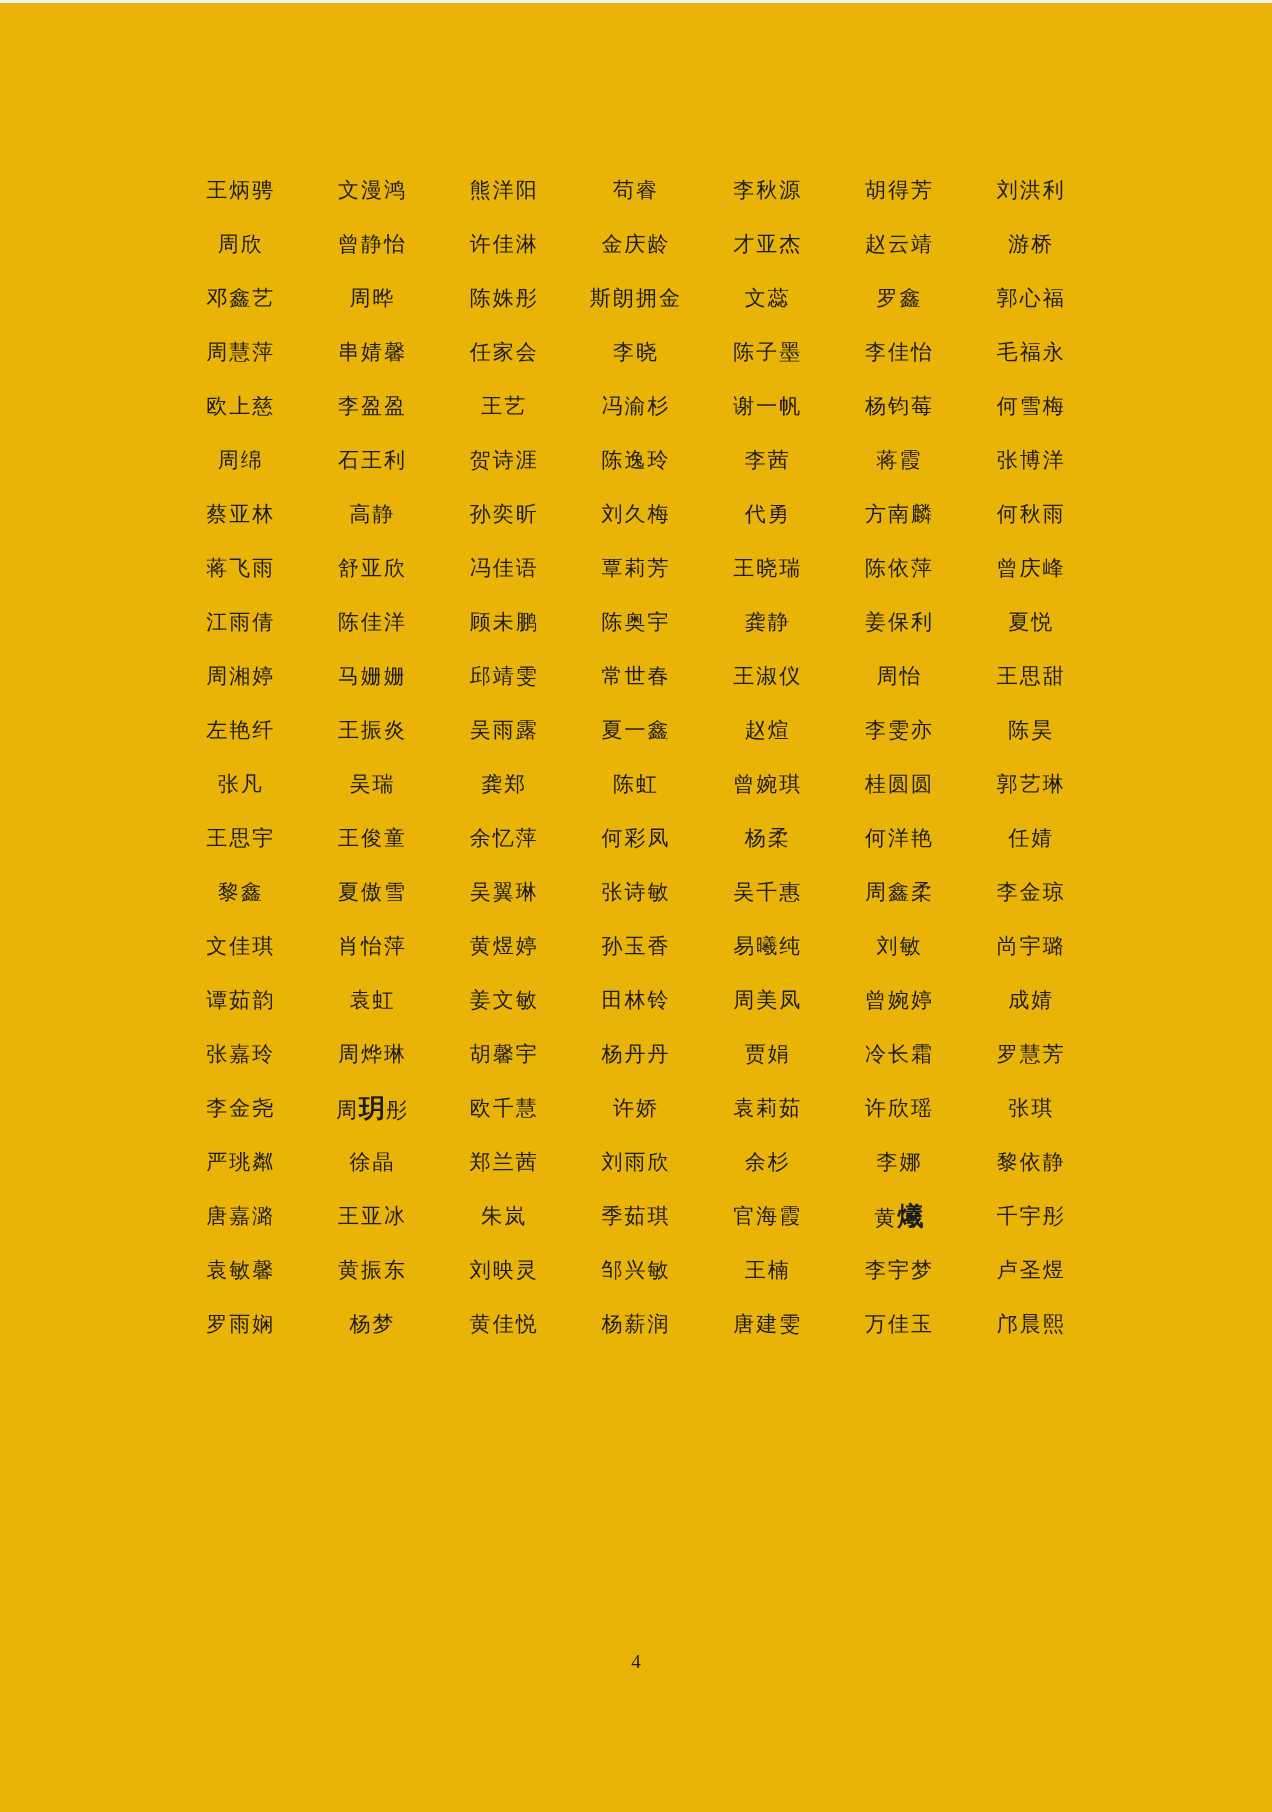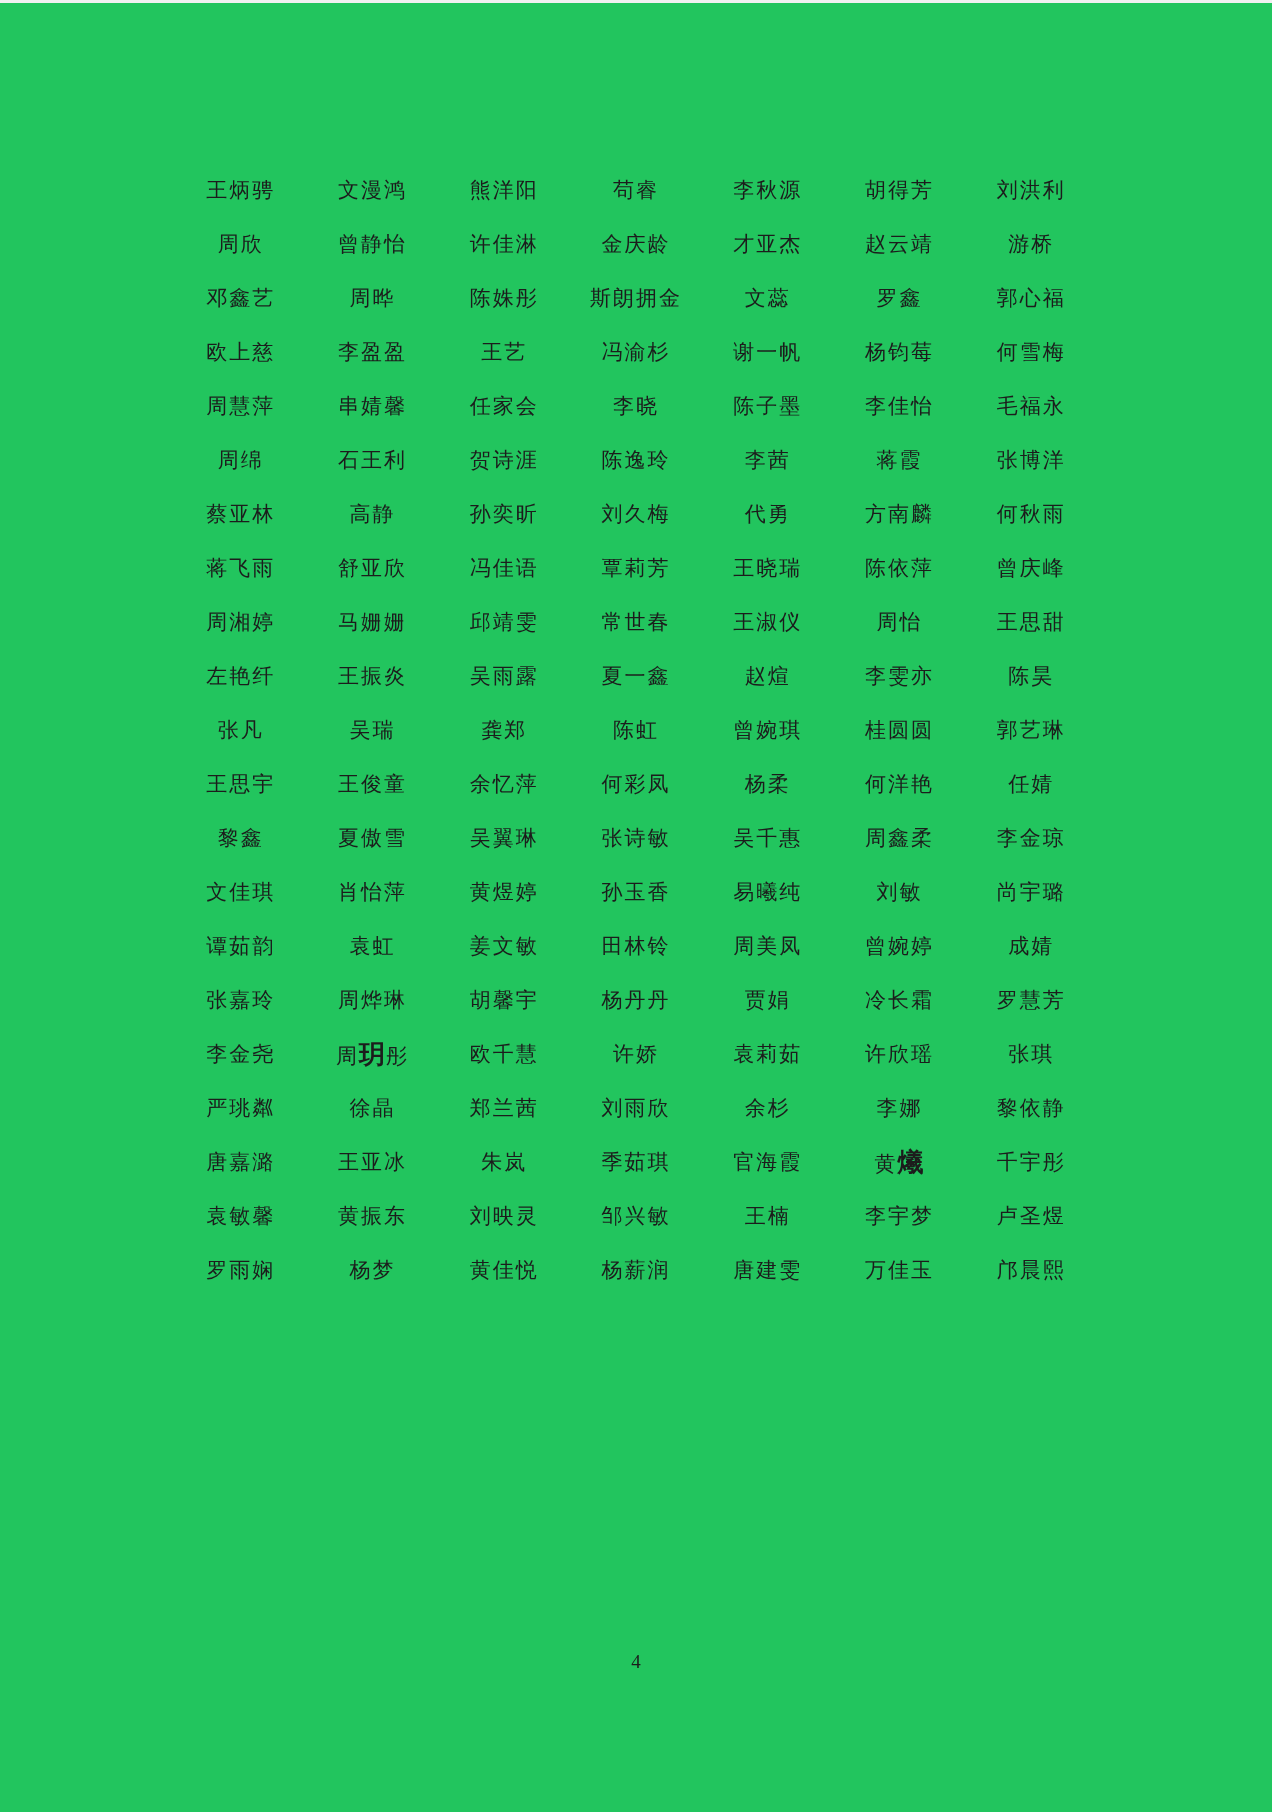--- a/index.html
+++ b/index.html
@@ -4,21 +4,21 @@
 <style>
   html, body {
     margin: 0;
     padding: 0;
     background: #ffffff;
   }
   .page {
     position: relative;
     width: 1272px;
     height: 1812px;
-    background: #22c55e;
+    background: #eab308;
     border-top: 3px solid #f1f1f1;
     box-sizing: border-box;
     font-family: "Liberation Serif", "DejaVu Serif", serif;
     color: #1c1c1c;
     overflow: hidden;
   }
   .name-grid {
     position: absolute;
     left: 175px;
     top: 160px;
@@ -80,38 +80,38 @@
       <div class="name-row">
         <div class="name-cell">邓鑫艺</div>
         <div class="name-cell">周晔</div>
         <div class="name-cell">陈姝彤</div>
         <div class="name-cell">斯朗拥金</div>
         <div class="name-cell">文蕊</div>
         <div class="name-cell">罗鑫</div>
         <div class="name-cell">郭心福</div>
       </div>
       <div class="name-row">
+        <div class="name-cell">周慧萍</div>
+        <div class="name-cell">串婧馨</div>
+        <div class="name-cell">任家会</div>
+        <div class="name-cell">李晓</div>
+        <div class="name-cell">陈子墨</div>
+        <div class="name-cell">李佳怡</div>
+        <div class="name-cell">毛福永</div>
+      </div>
+      <div class="name-row">
         <div class="name-cell">欧上慈</div>
         <div class="name-cell">李盈盈</div>
         <div class="name-cell">王艺</div>
         <div class="name-cell">冯渝杉</div>
         <div class="name-cell">谢一帆</div>
         <div class="name-cell">杨钧莓</div>
         <div class="name-cell">何雪梅</div>
       </div>
       <div class="name-row">
-        <div class="name-cell">周慧萍</div>
-        <div class="name-cell">串婧馨</div>
-        <div class="name-cell">任家会</div>
-        <div class="name-cell">李晓</div>
-        <div class="name-cell">陈子墨</div>
-        <div class="name-cell">李佳怡</div>
-        <div class="name-cell">毛福永</div>
-      </div>
-      <div class="name-row">
         <div class="name-cell">周绵</div>
         <div class="name-cell">石王利</div>
         <div class="name-cell">贺诗涯</div>
         <div class="name-cell">陈逸玲</div>
         <div class="name-cell">李茜</div>
         <div class="name-cell">蒋霞</div>
         <div class="name-cell">张博洋</div>
       </div>
       <div class="name-row">
         <div class="name-cell">蔡亚林</div>
@@ -125,20 +125,29 @@
       <div class="name-row">
         <div class="name-cell">蒋飞雨</div>
         <div class="name-cell">舒亚欣</div>
         <div class="name-cell">冯佳语</div>
         <div class="name-cell">覃莉芳</div>
         <div class="name-cell">王晓瑞</div>
         <div class="name-cell">陈依萍</div>
         <div class="name-cell">曾庆峰</div>
       </div>
       <div class="name-row">
+        <div class="name-cell">江雨倩</div>
+        <div class="name-cell">陈佳洋</div>
+        <div class="name-cell">顾未鹏</div>
+        <div class="name-cell">陈奥宇</div>
+        <div class="name-cell">龚静</div>
+        <div class="name-cell">姜保利</div>
+        <div class="name-cell">夏悦</div>
+      </div>
+      <div class="name-row">
         <div class="name-cell">周湘婷</div>
         <div class="name-cell">马姗姗</div>
         <div class="name-cell">邱靖雯</div>
         <div class="name-cell">常世春</div>
         <div class="name-cell">王淑仪</div>
         <div class="name-cell">周怡</div>
         <div class="name-cell">王思甜</div>
       </div>
       <div class="name-row">
         <div class="name-cell">左艳纤</div>

